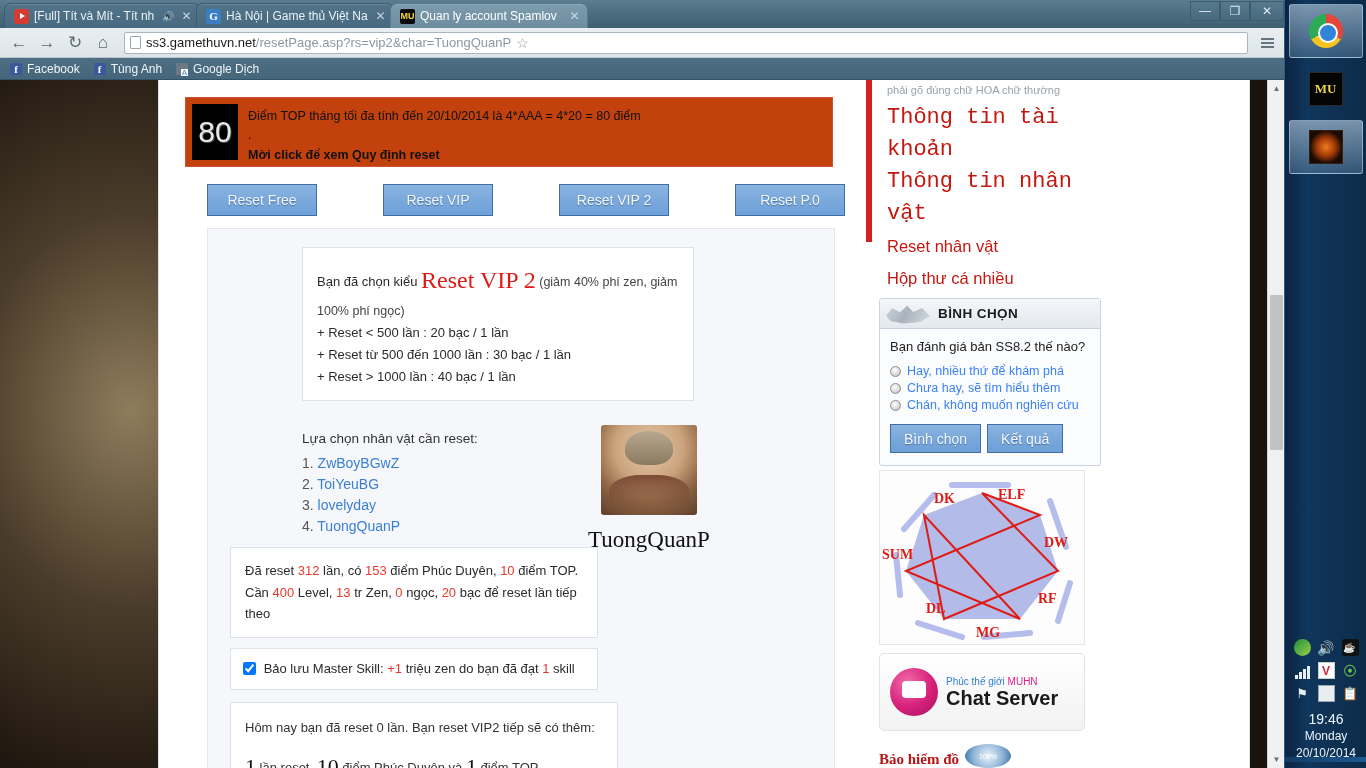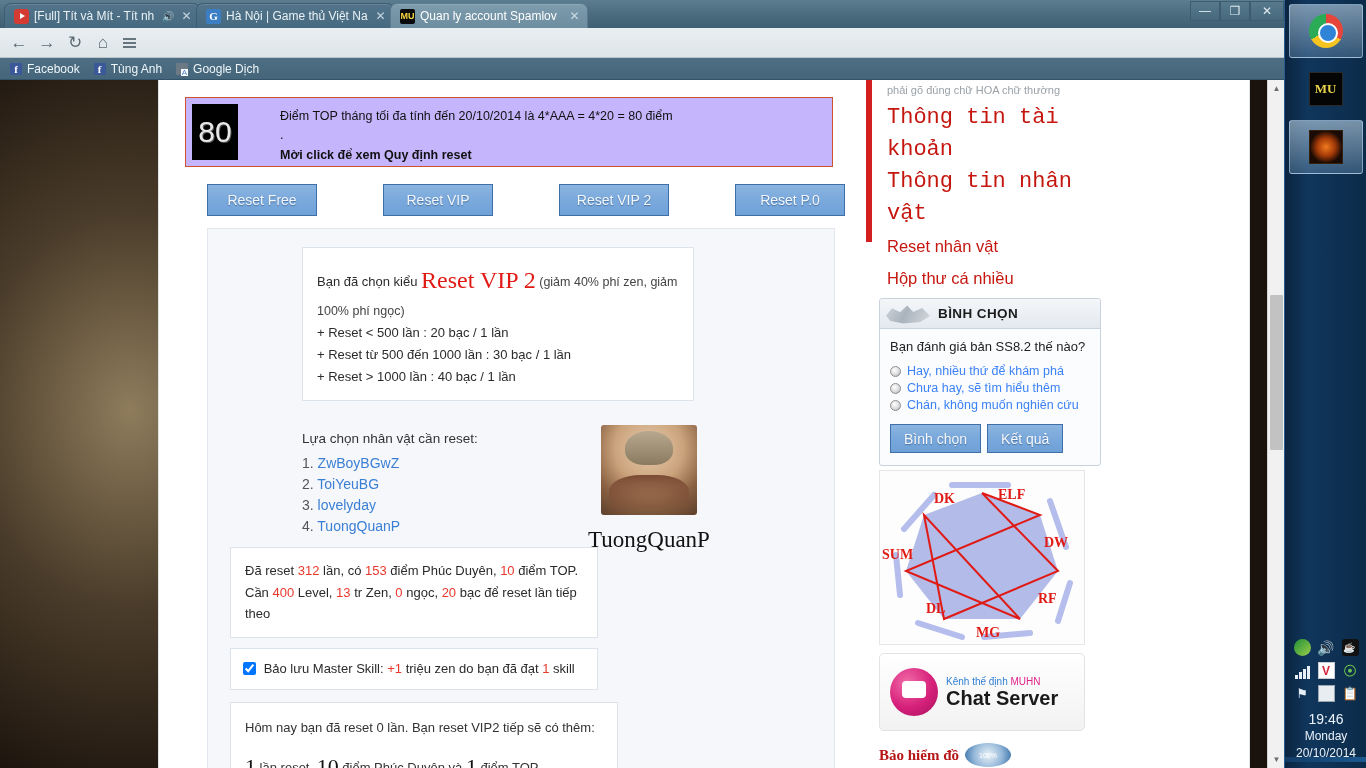--- a/index.html
+++ b/index.html
@@ -132,22 +132,22 @@
   .page-sheet {
     position: absolute; left: 158px; top: 0; width: 1092px; height: 688px;
     background: #ffffff;
     border-left: 1px solid #dfe3e6; border-right: 1px solid #dfe3e6;
     overflow: hidden;
   }
   .page-inner { position: relative; width: 1092px; height: 688px; }
 
   .top-notice {
     position: absolute; left: 26px; top: 17px; width: 648px; height: 70px;
-    background: #c4b5fd; border: 1px solid #d0502f;
-    display: flex; align-items: stretch; gap: 32px;
+    background: #c2410c; border: 1px solid #d0502f;
+    display: flex; align-items: stretch;
   }
   .top-notice .badge {
     width: 46px; margin: 6px 0 6px 6px; background: #000;
     color: #e8e8e8; font-size: 30px; font-family: "Liberation Sans", sans-serif;
     display: flex; align-items: center; justify-content: center;
     text-shadow: 1px 1px 0 #555;
   }
   .top-notice .txt { padding: 9px 0 0 10px; font-size: 12.5px; color: #111; line-height: 1.55; }
 
   .reset-tabs { position: absolute; left: 48px; top: 104px; display: flex; gap: 66px; justify-content: center; }
@@ -277,21 +277,21 @@
   }
   .chat-logo::after {
     content: ""; position: absolute; left: 12px; top: 13px; width: 24px; height: 17px;
     background: #fff; border-radius: 4px;
   }
   .chat-txt .k { font-size: 10px; color: #2f7fd4; }
   .chat-txt .k em { font-style: normal; color: #e0218a; }
   .chat-txt .c { font-size: 20px; font-weight: bold; color: #1a1a1a; line-height: 22px; }
   .insurance {
     position: absolute; left: 8px; top: 662px; width: 206px; height: 26px;
-    display: flex; align-items: center; gap: 6px;
+    display: flex; align-items: flex-end; gap: 6px;
   }
   .insurance .t {
     font-family: "Liberation Serif", serif; font-size: 15px; font-weight: bold; color: #b61616;
   }
   .ins-seal {
     width: 46px; height: 24px; border-radius: 50%;
     background: radial-gradient(circle, #e9f1f8 0%, #93b7d8 55%, #2f6aa3 100%);
     color: #fff; font-size: 7px; display: flex; align-items: center; justify-content: center;
   }
 
@@ -412,20 +412,25 @@
         <div class="wc">❐</div>
         <div class="wc">✕</div>
       </div>
     </div>
 
     <div class="toolbar">
       <div class="nav-btn">←</div>
       <div class="nav-btn">→</div>
       <div class="nav-btn">↻</div>
       <div class="nav-btn">⌂</div>
+      <div class="omnibox">
+        <span class="page-icon"></span>
+        <span class="url"><b>ss3.gamethuvn.net</b><span>/resetPage.asp?rs=vip2&amp;char=TuongQuanP</span></span>
+        <span class="star">☆</span>
+      </div>
       <div class="menu-btn">
           <i></i>
           <i></i>
           <i></i>
         </div>
     </div>
 
     <div class="bookmarks">
       <div class="bm">
         <span class="bm-fb">f</span>
@@ -574,21 +579,21 @@
                   <text x="96" y="166">MG</text>
                   <text x="46" y="142">DL</text>
                   <text x="2" y="88">SUM</text>
                 </g>
               </svg>
             </div>
 
             <div class="chat-banner">
               <div class="chat-logo"></div>
               <div class="chat-txt">
-                <div class="k"><span>Kênh thế định </span><em>MUHN</em></div>
+                <div class="k"><span>Phúc thế giới </span><em>MUHN</em></div>
                 <div class="c">Chat Server</div>
               </div>
             </div>
 
             <div class="insurance">
               <span class="t">Bảo hiểm đồ</span>
               <span class="ins-seal">100%</span>
             </div>
           </div>
 

